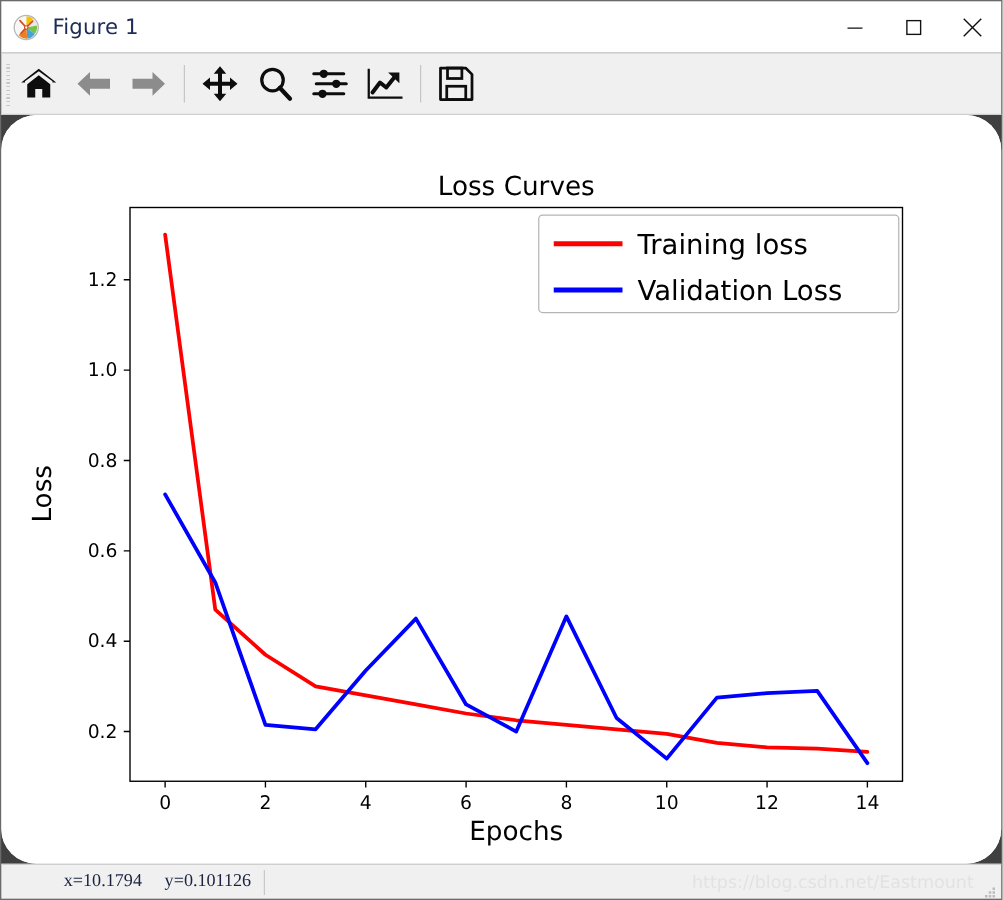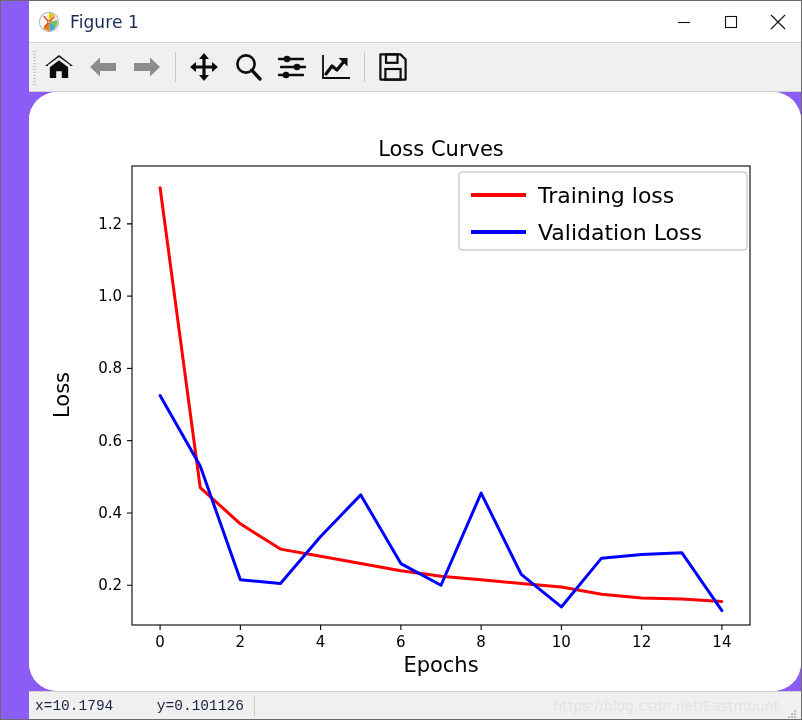--- a/index.html
+++ b/index.html
@@ -7,25 +7,24 @@
     margin: 0; padding: 0;
     width: 802px; height: 720px;
     overflow: hidden;
     background: #ffffff;
     font-family: "DejaVu Sans", sans-serif;
   }
 
   #window {
     position: relative;
     width: 802px; height: 720px;
-    background: #8b5cf6;
+    background: #404040;
     border: 1px solid #6a6a6a;
     display: flex;
     flex-direction: column;
-    padding-left: 28px;
   }
 
   
   #titlebar {
     height: 41px;
     min-height: 41px;
     background: #ffffff;
     display: flex;
     align-items: center;
     position: relative;
@@ -106,21 +105,22 @@
     border-top: 1px solid #cfcfcf;
     display: flex;
     align-items: center;
     position: relative;
   }
   #coord-readout {
     font-size: 14.5px;
     color: #19223f;
     padding-left: 6px;
     white-space: pre;
-    font-family: Liberation Mono, monospace;
+    font-family: Liberation Serif, serif;
+    margin-left: 44px;
   }
   #status-sep {
     width: 1px; height: 20px;
     background: #c9c9c9;
     margin-left: 10px;
   }
   #watermark {
     position: absolute;
     right: 22px; top: 50%;
     transform: translateY(-50%);

